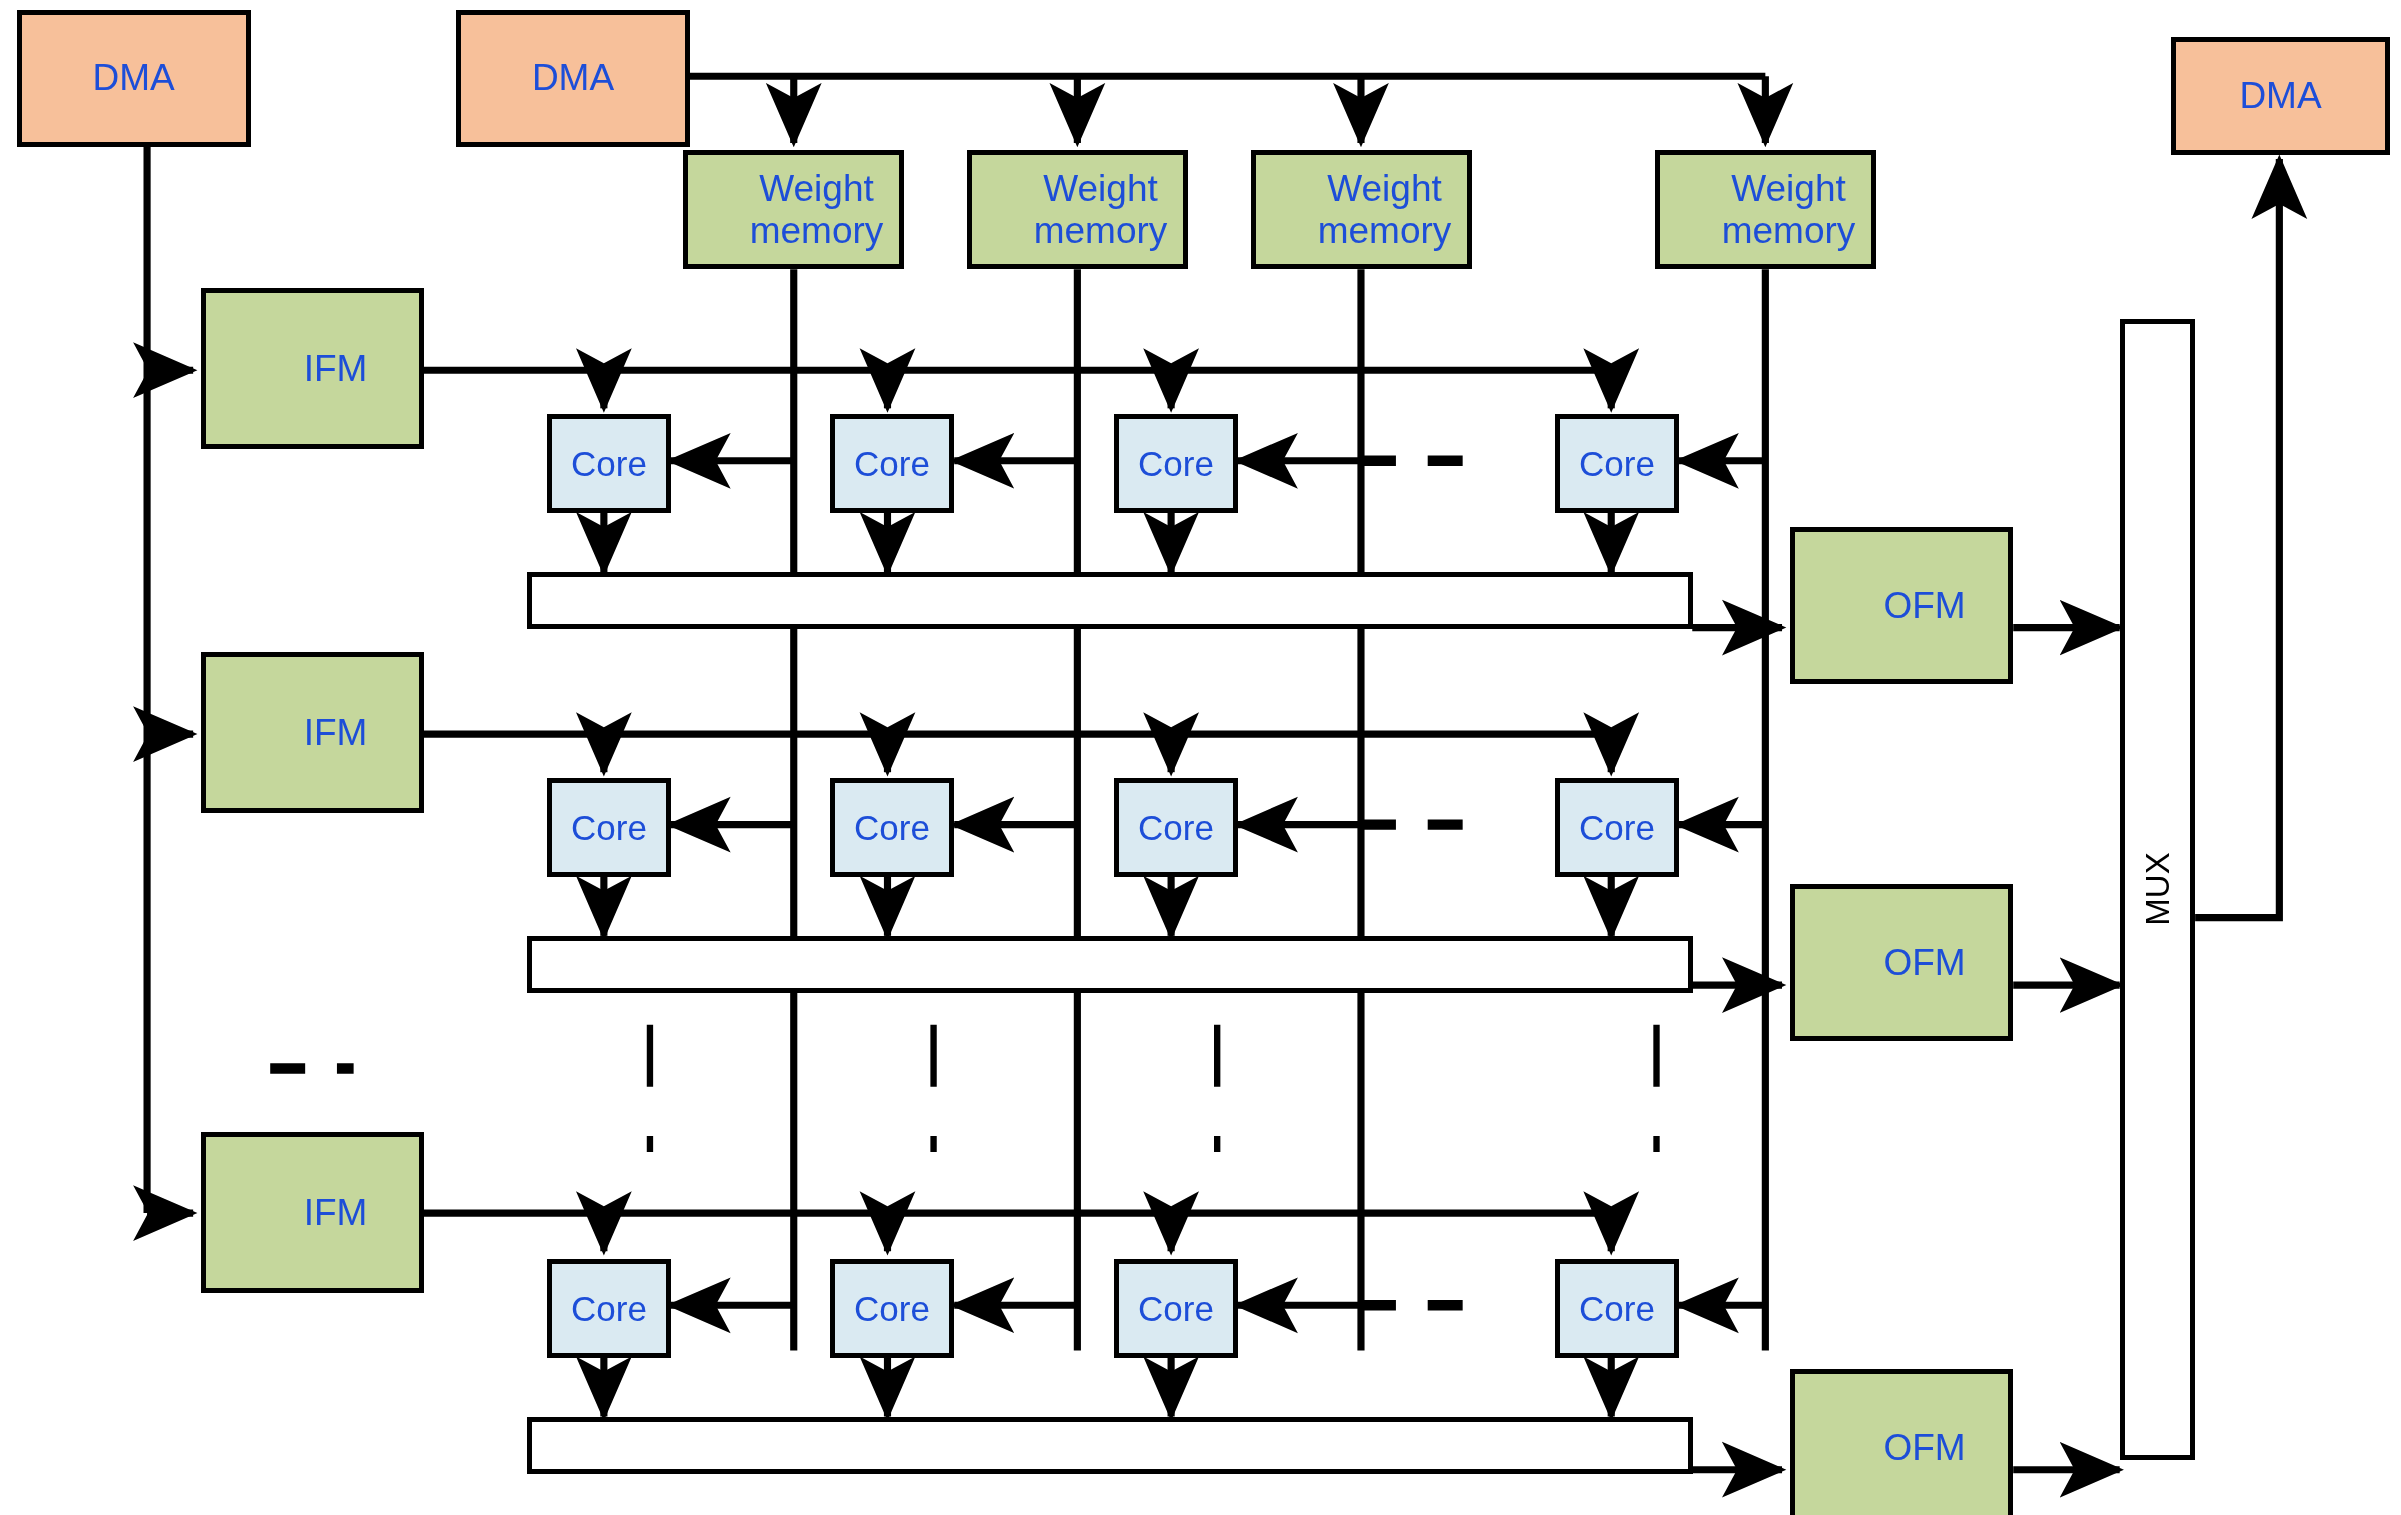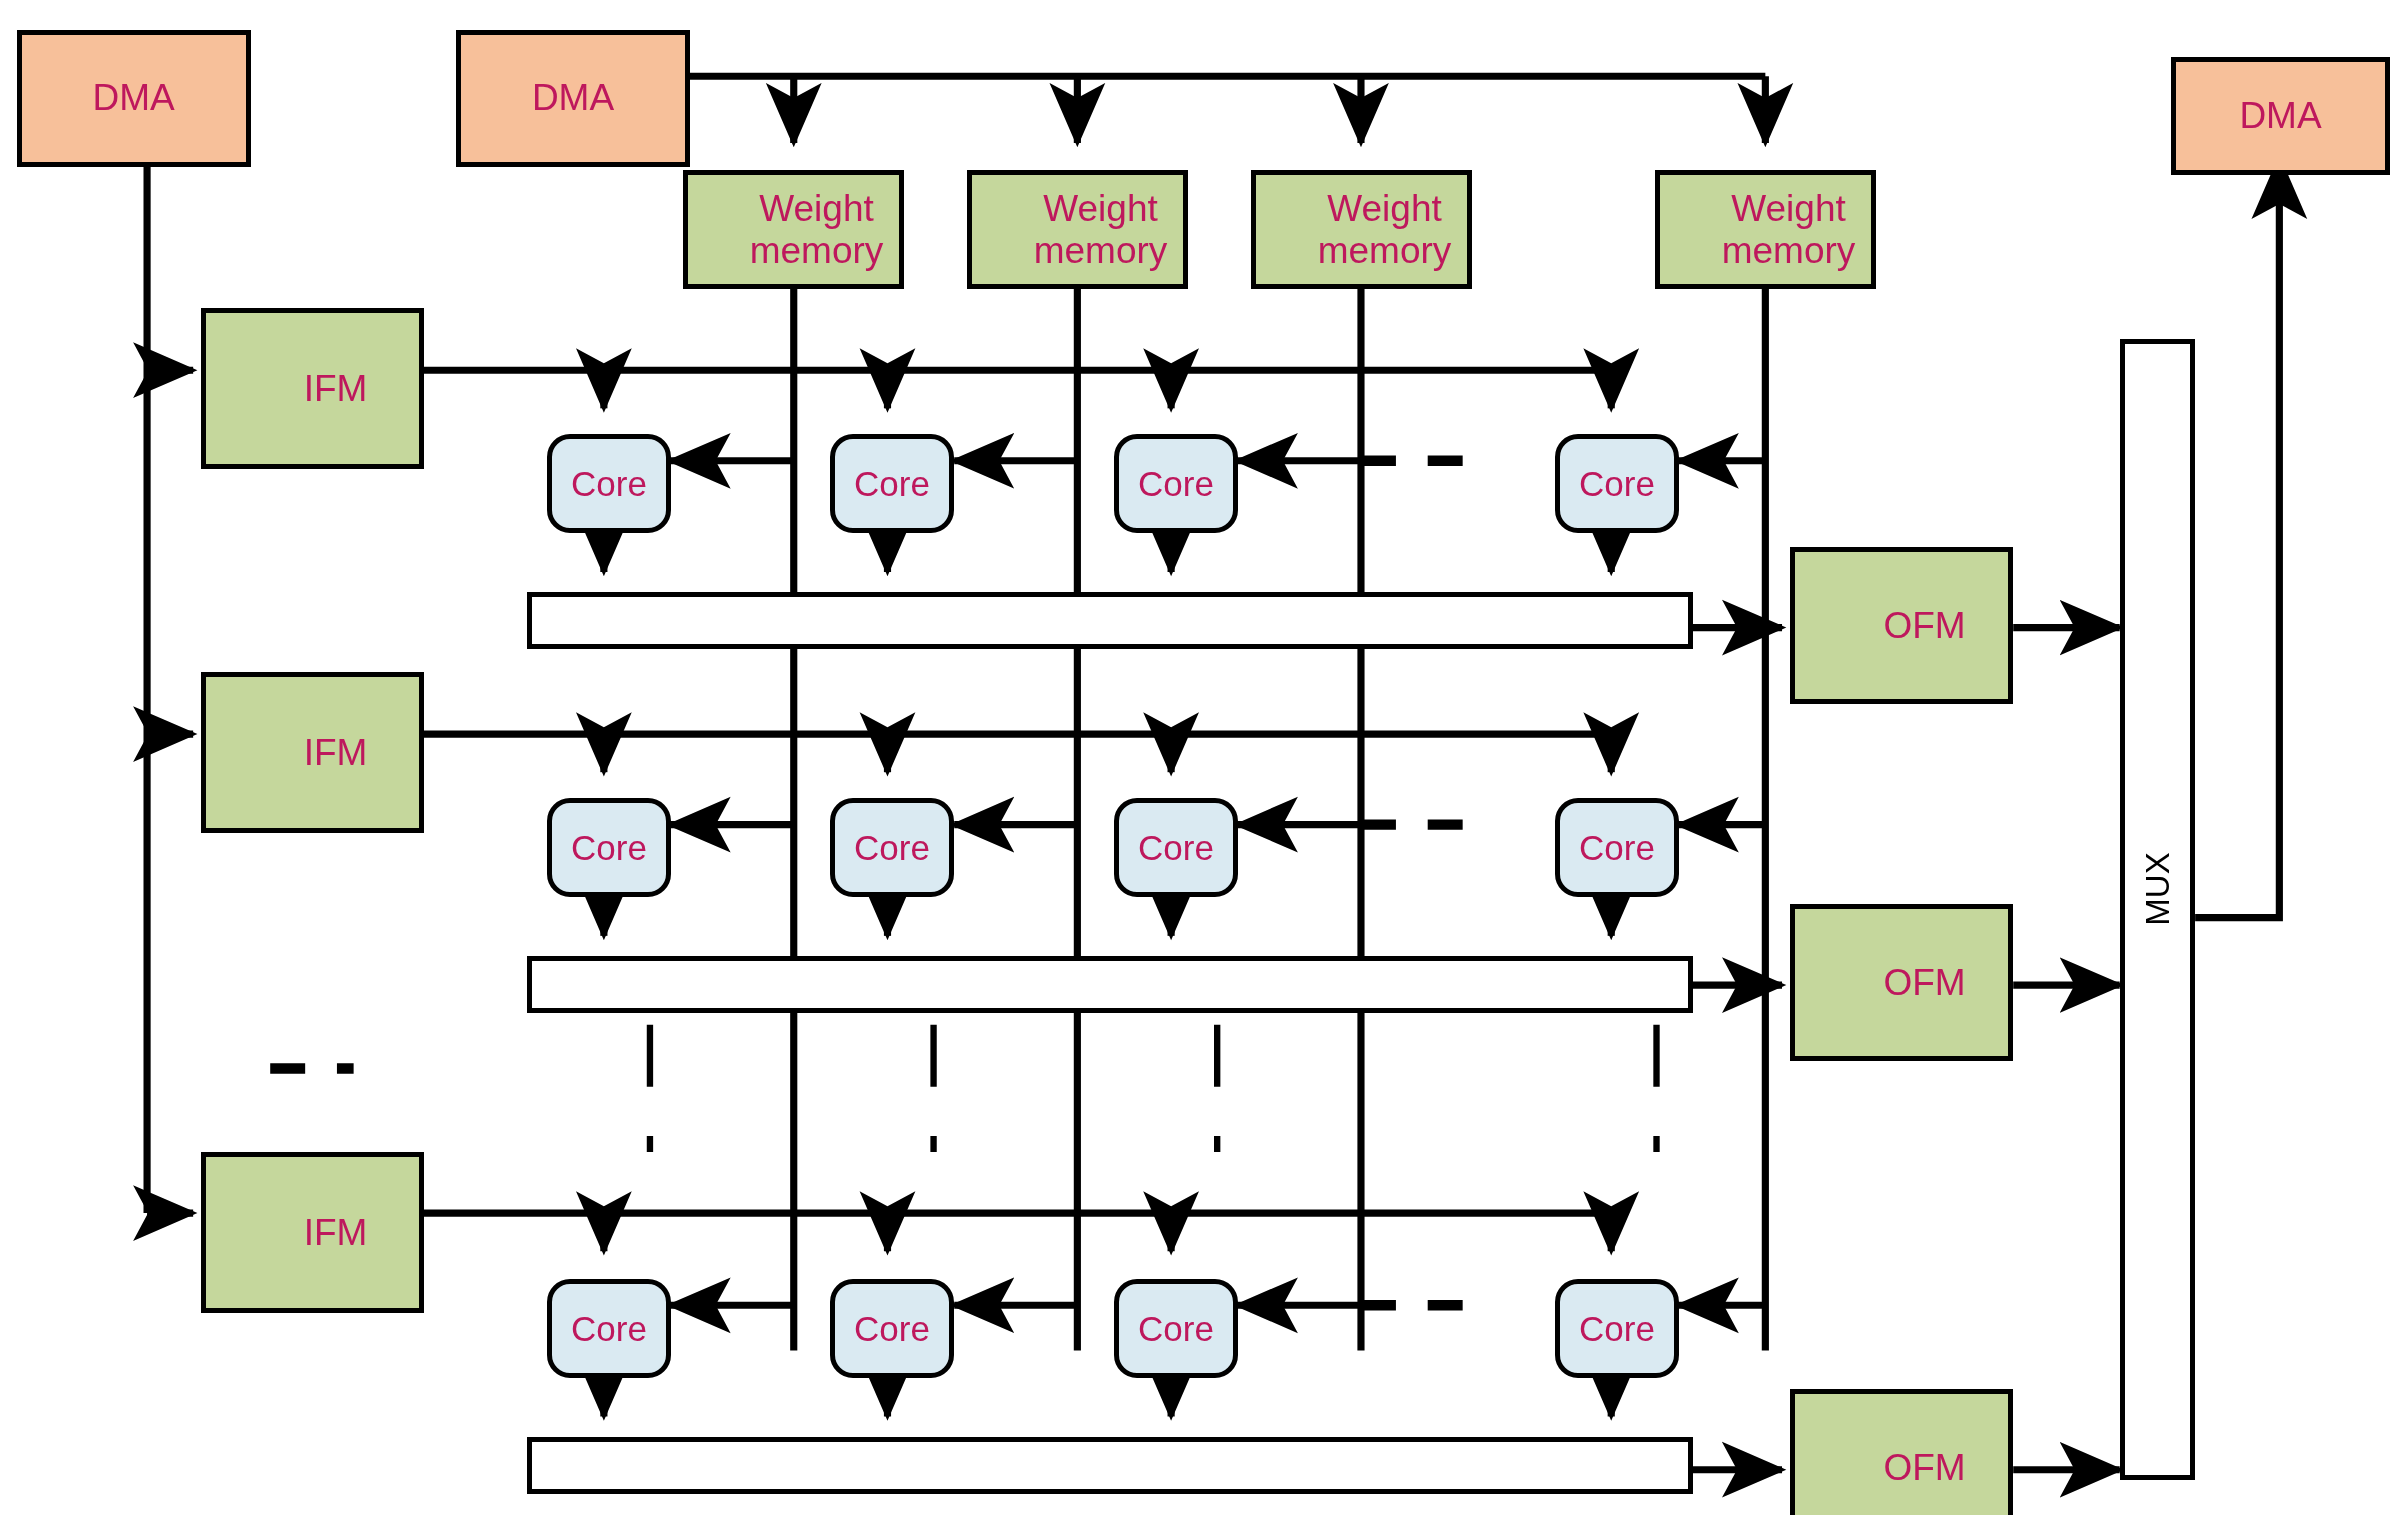--- a/index.html
+++ b/index.html
@@ -1,23 +1,23 @@
 <!DOCTYPE html>
 <html style="font-size:12.7px"><head>
 <meta charset="utf-8">
 <style>
   html,body{margin:0;padding:0;background:#fff;}
   #stage{position:relative;width:2401px;height:1515px;background:#ffffff;
          font-family:"Liberation Sans","DejaVu Sans",sans-serif;overflow:hidden;}
   .box{position:absolute;box-sizing:border-box;border:5.6px solid #000;
        display:flex;align-items:center;justify-content:center;text-align:left;
-       line-height:1.12;color:#be185d;margin-top:20px;}
+       line-height:1.12;color:#1d4ed8;}
   .dma{background:#f7c09a;font-size:37px;}
   .mem{background:#c5d79c;font-size:37px;padding-left:46px;}
-  .core{background:#daeaf2;font-size:35px;border-radius:23px;}
+  .core{background:#daeaf2;font-size:35px;}
   .accum{background:#ffffff;border:5.6px solid #000;}
   .mux{background:#ffffff;border:5.6px solid #000;}
   .muxlabel{position:absolute;font-size:33px;color:#000;
             transform:rotate(-90deg);transform-origin:center center;
             white-space:nowrap;}
   svg.wires{position:absolute;left:0;top:0;width:2401px;height:1515px;
             pointer-events:none;}
   .ln{stroke:#000;stroke-width:9;fill:none;}
   .dash{stroke:#000;stroke-width:13;fill:none;stroke-dasharray:44 40;stroke-linecap:butt;}
   .dashv{stroke:#000;stroke-width:8;fill:none;stroke-dasharray:78 62;stroke-linecap:butt;}

